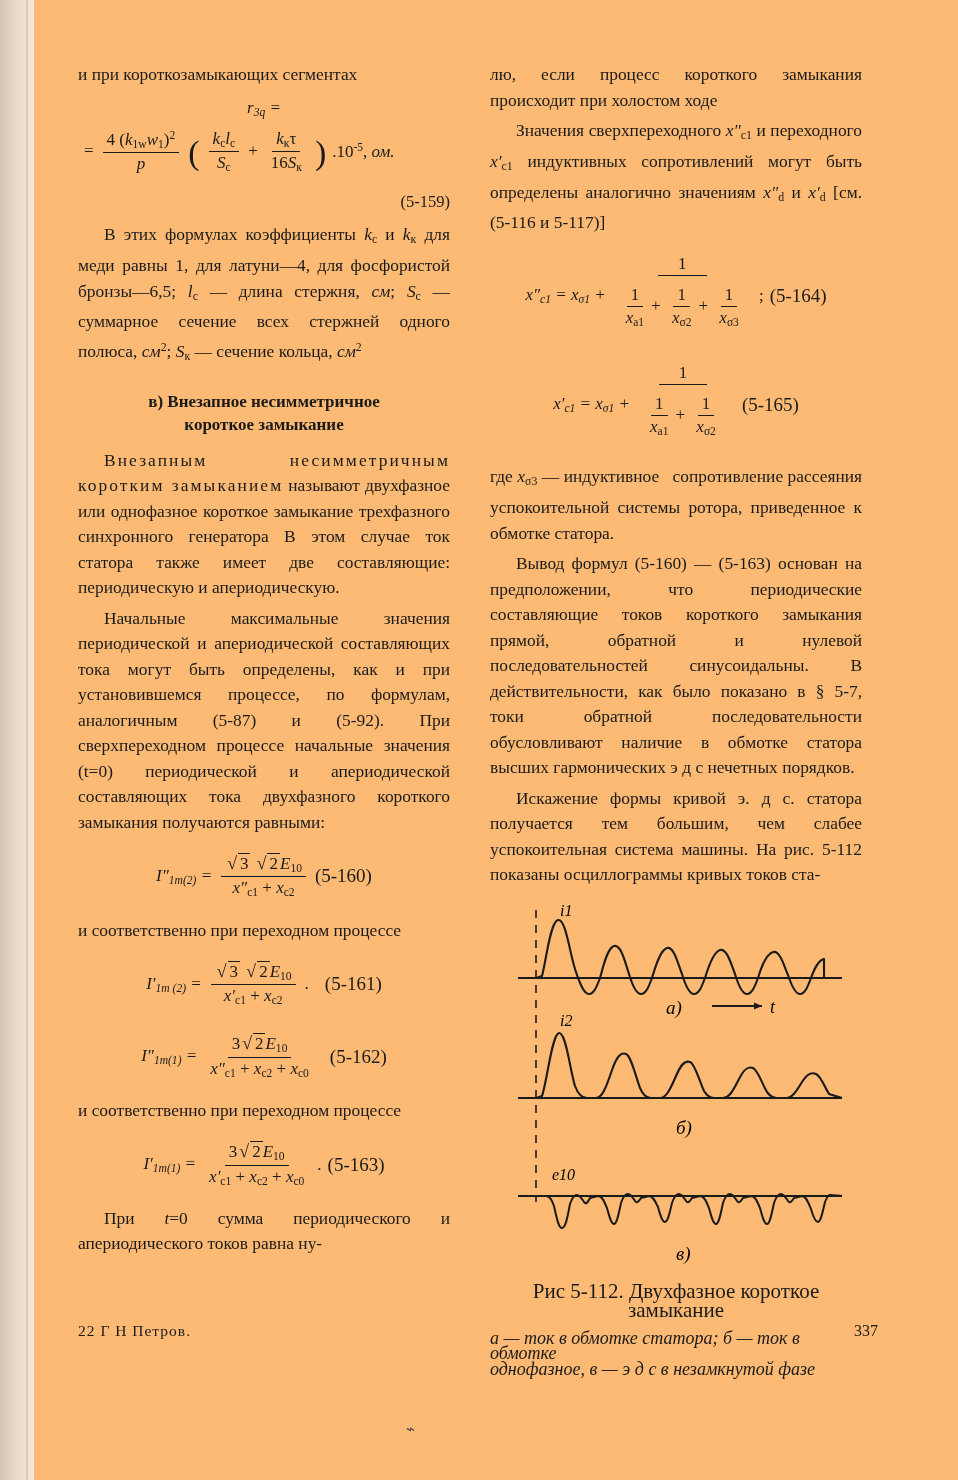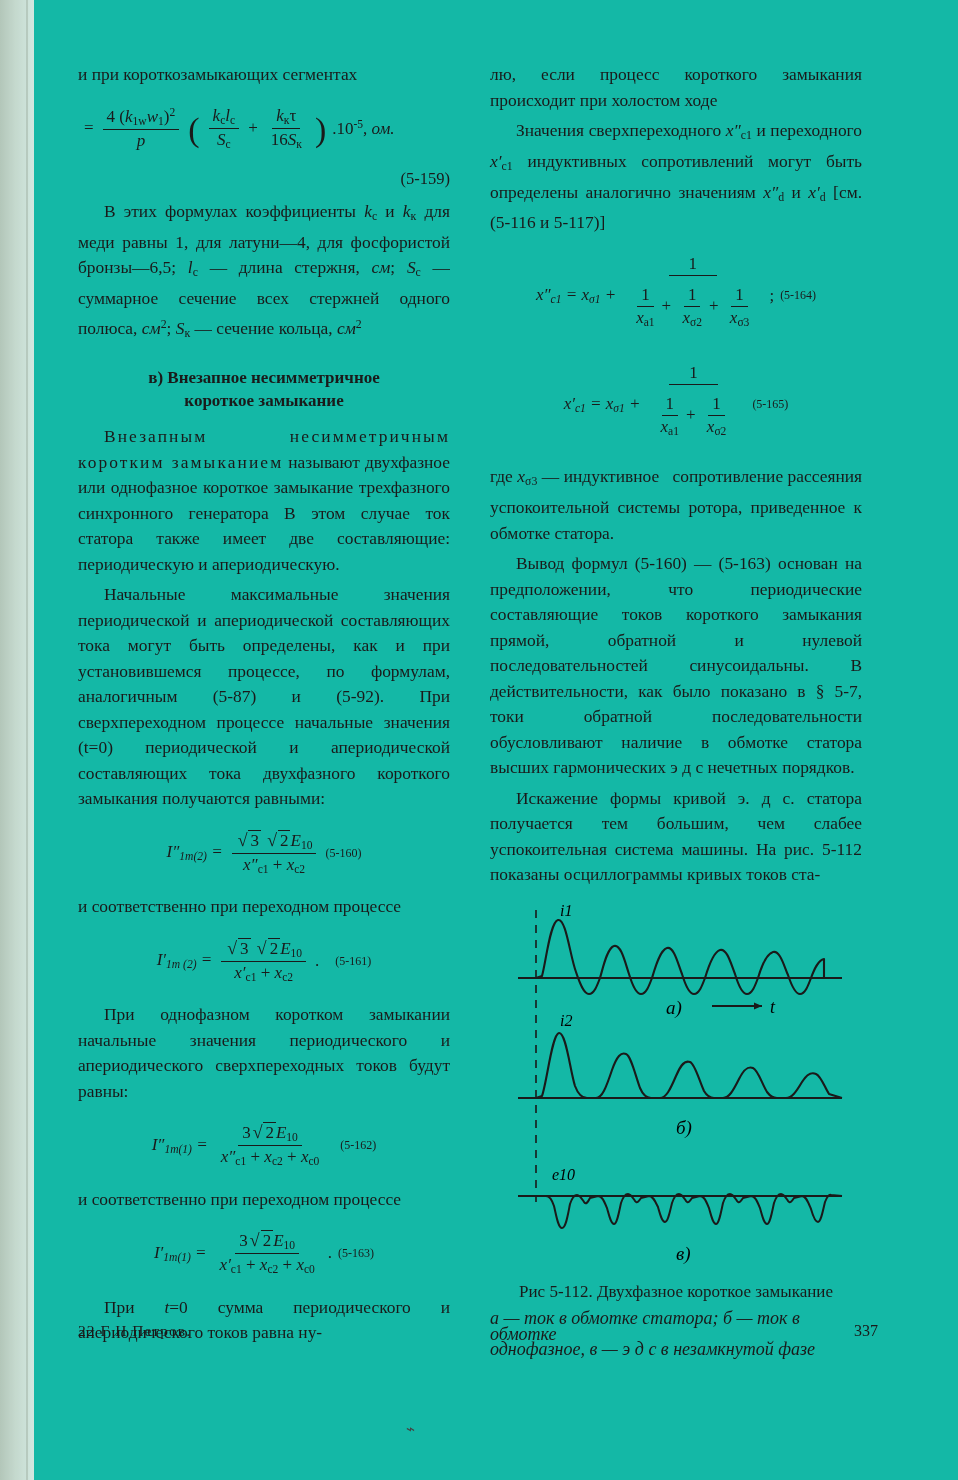--- a/index.html
+++ b/index.html
@@ -11,21 +11,21 @@
     height: 1480px;
     background: #f2efe9;
     font-family: "Liberation Serif", serif;
     color: #1a1a1a;
     position: relative;
     overflow: hidden;
   }
   .page {
     position: absolute;
     inset: 0;
-    background: #14b8a6;
+    background: #fdba74;
   }
   
   .scan-edge {
     position: absolute;
     left: 0; top: 0;
     width: 34px; height: 1480px;
     background: linear-gradient(to right, #cfc9bd 0%, #e4dfd5 45%, #f4f1eb 100%);
     opacity: .85;
   }
   .scan-edge:after{
@@ -78,21 +78,21 @@
     position: relative;
   }
   .fml-row {
     display: flex;
     align-items: center;
     justify-content: center;
     gap: 6px;
     font-size: 17px;
   }
   .eqno {
-    font-size: 12px;
+    font-size: 19px;
     white-space: nowrap;
   }
   .eqno-right {
     text-align: right;
     font-size: 16.5px;
     margin-top: 10px;
   }
   .ital { font-style: italic; }
 
   
@@ -137,21 +137,21 @@
     margin-left: 1px;
   }
   .rad-sym { font-size: 1.05em; }
 
   .fig {
     margin-top: 14px;
     width: 372px;
   }
   .fig svg { display: block; }
   .fig-cap {
-    font-size: 17px;
+    font-size: 21px;
     line-height: 19.5px;
     text-align: center;
     margin-top: 8px;
   }
   .fig-sub {
     font-size: 18px;
     line-height: 15.5px;
     text-align: left;
     margin-top: 10px;
   }
@@ -179,20 +179,23 @@
 <div class="page">
   <div class="scan-edge"></div>
 
   <div class="columns">
 
     <div class="col col-left">
 
       <p>и при короткозамыкающих сегментах</p>
 
       <div class="formula">
+        <div class="fml-row" style="justify-content:center; margin-bottom:2px;">
+          <span class="ital">r<sub>3q</sub> =</span>
+        </div>
         <div class="fml-row" style="justify-content:flex-start; padding-left:6px;">
           <span>=</span>
           <span class="frac">
             <span class="n">4 (<span class="ital">k</span><sub>1w</sub><span class="ital">w</span><sub>1</sub>)<sup>2</sup></span>
             <span class="d"><span class="ital">p</span></span>
           </span>
           <span class="big-paren">(</span>
           <span class="frac">
             <span class="n"><span class="ital">k</span><sub>c</sub><span class="ital">l</span><sub>c</sub></span>
             <span class="d"><span class="ital">S</span><sub>c</sub></span>
@@ -244,21 +247,20 @@
           <span class="ital">I′<sub>1m (2)</sub> =</span>
           <span class="frac">
             <span class="n"><span class="sqrt"><span class="rad-sym">√</span><span class="radicand">3</span></span>&nbsp;<span class="sqrt"><span class="rad-sym">√</span><span class="radicand">2</span></span><span class="ital">E</span><sub>10</sub></span>
             <span class="d"><span class="ital">x′</span><sub>c1</sub> + <span class="ital">x</span><sub>c2</sub></span>
           </span>
           <span>.</span>
           <span class="eqno" style="margin-left:10px">(5-161)</span>
         </div>
       </div>
 
-      <p class="indent">При однофазном коротком замыкании начальные значения периодического и апериодического сверхпереходных токов будут равны:</p>
 
       <div class="formula">
         <div class="fml-row">
           <span class="ital">I″<sub>1m(1)</sub> =</span>
           <span class="frac">
             <span class="n">3<span class="sqrt"><span class="rad-sym">√</span><span class="radicand">2</span></span><span class="ital">E</span><sub>10</sub></span>
             <span class="d"><span class="ital">x″</span><sub>c1</sub> + <span class="ital">x</span><sub>c2</sub> + <span class="ital">x</span><sub>c0</sub></span>
           </span>
           <span class="eqno" style="margin-left:8px">(5-162)</span>
         </div>

